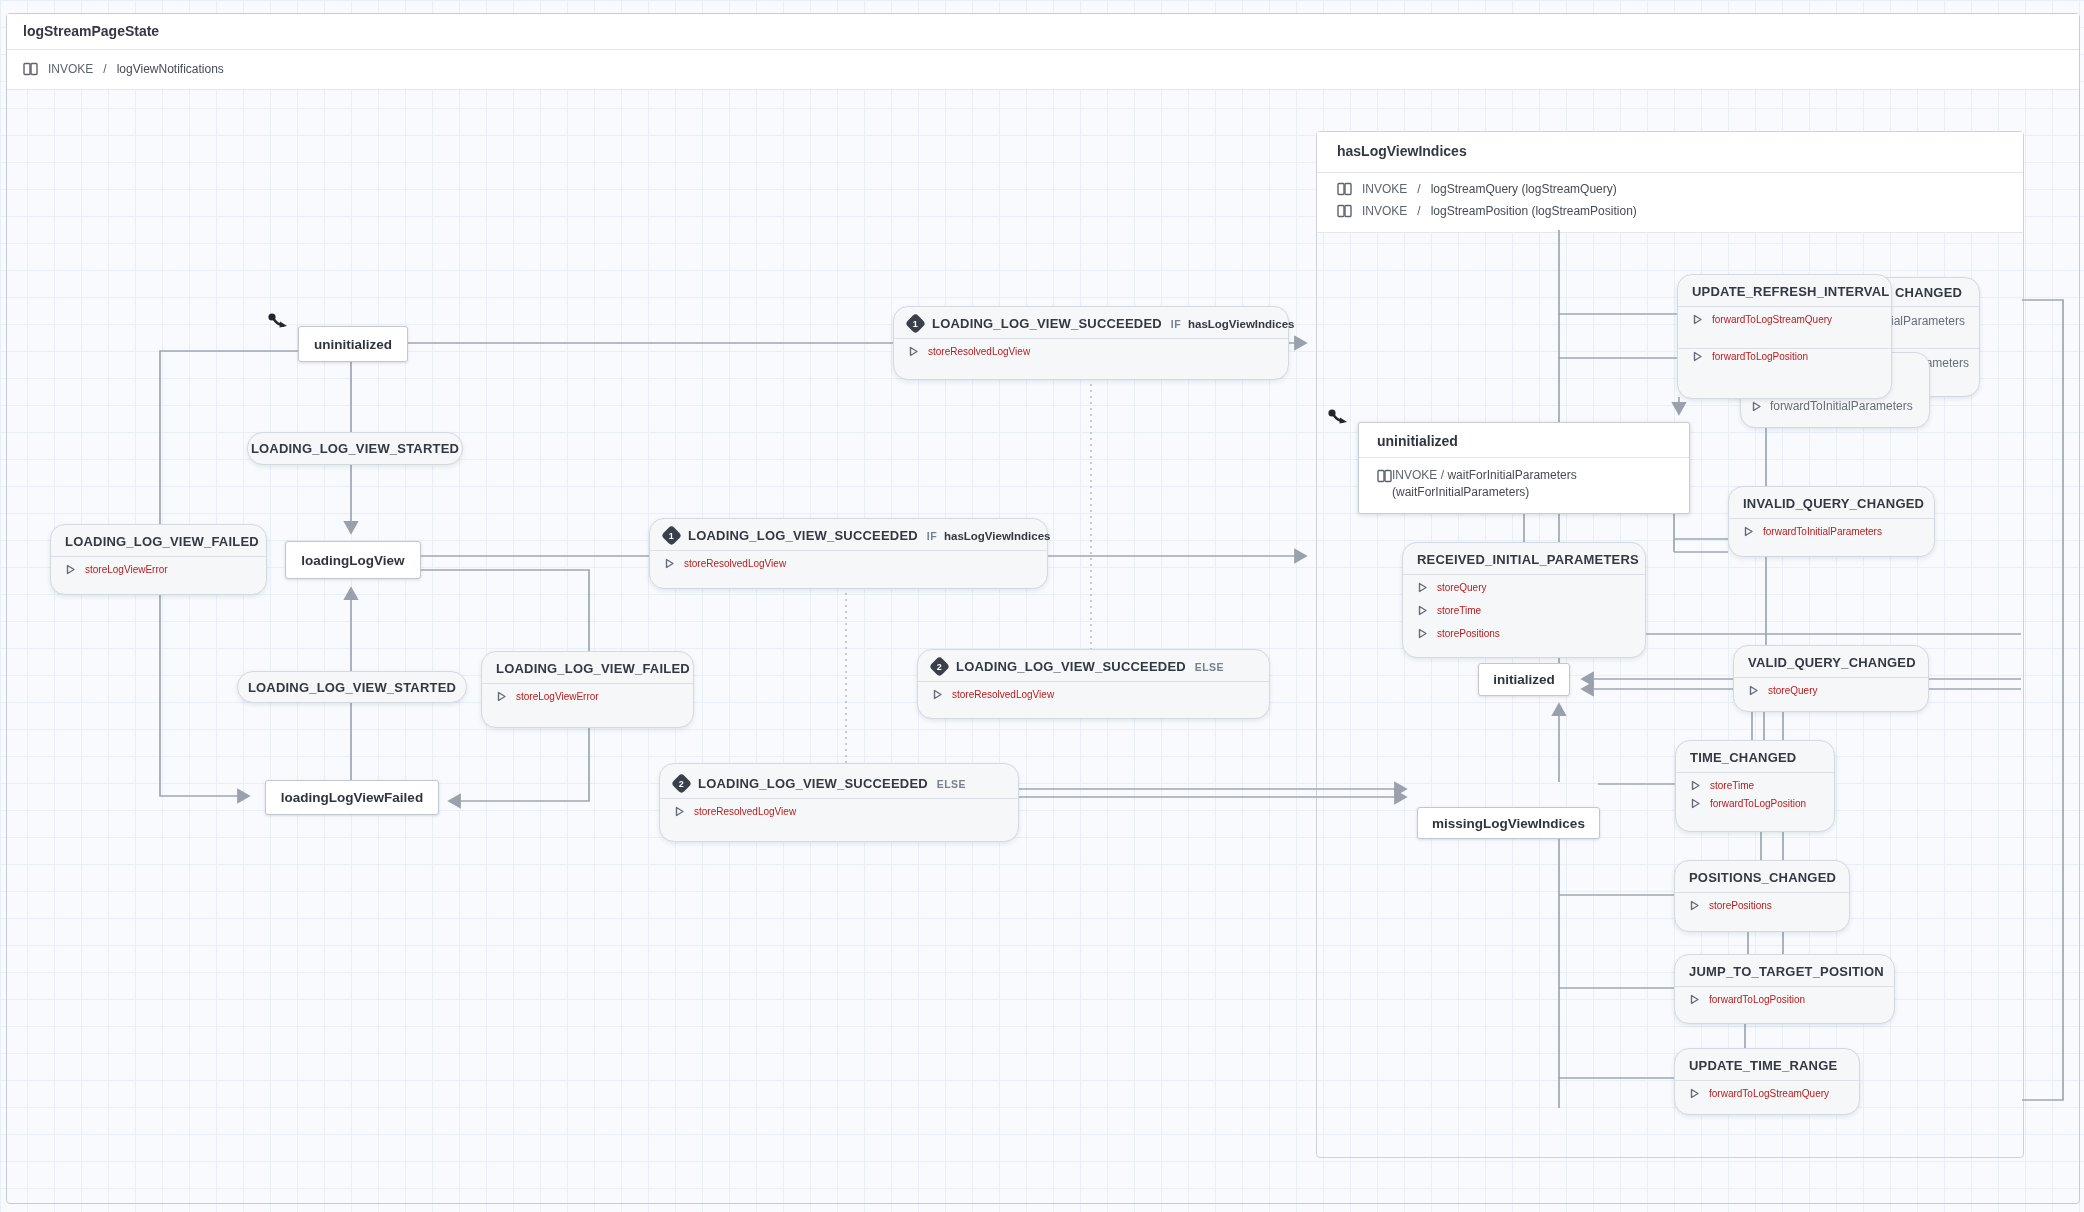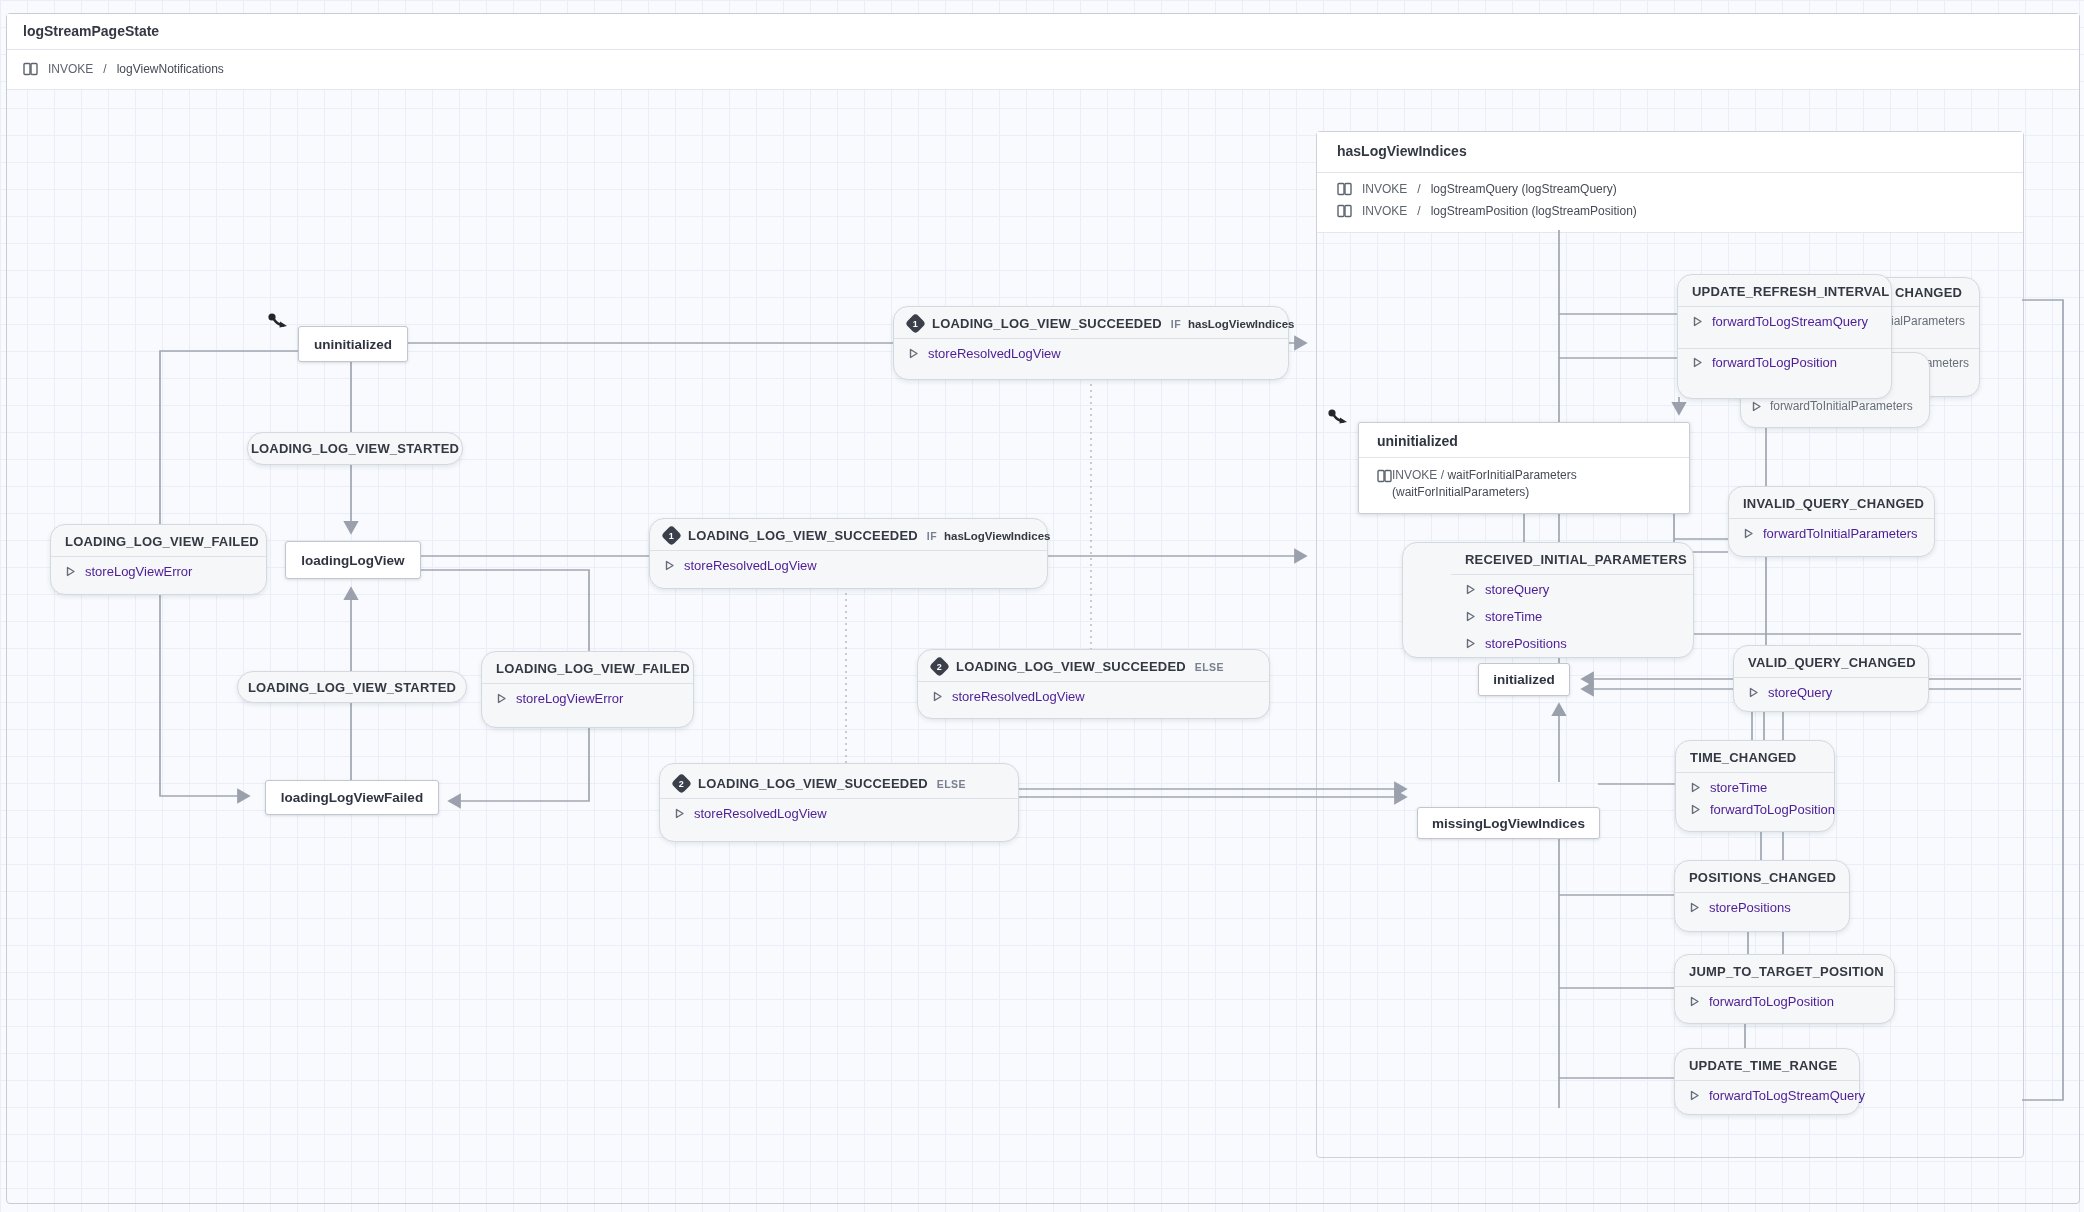--- a/index.html
+++ b/index.html
@@ -18,21 +18,21 @@
   .machine-div{position:absolute;left:0;right:0;height:1px;background:#e1e4ea;}
   .inv-row{position:absolute;display:flex;align-items:center;gap:10px;font-size:12px;color:#5d646e;}
   .inv-name{color:#454b55;}
   .edges{position:absolute;left:0;top:0;z-index:2;}
   .ebox{position:absolute;background:#f6f7f9;border:1px solid #d4d8df;border-radius:15px;
         box-shadow:0 2px 4px rgba(100,110,130,.14);z-index:3;}
   .ebox .hd{display:flex;align-items:center;gap:9px;padding:9px 14px 7px 14px;}
   .ebox .ttl{font-weight:bold;font-size:13px;color:#333842;letter-spacing:.2px;white-space:nowrap;}
   .ebox .dv{height:1px;background:#dde0e6;}
   .row{display:flex;align-items:center;gap:9px;padding:7px 14px 5px 14px;}
-  .row span{font-size:13px;color:#4c1d95;white-space:nowrap;}
+  .row span{font-size:10px;color:#b91c1c;white-space:nowrap;}
   .guard{margin-left:auto;display:flex;gap:7px;align-items:baseline;white-space:nowrap;}
   .guard .kw{color:#788090;font-size:10.5px;font-weight:bold;letter-spacing:.4px;}
   .guard .val{color:#333842;font-size:11.5px;font-weight:bold;}
   .badge{min-width:15px;width:15px;height:15px;background:#3a3f4a;transform:rotate(45deg);
          border-radius:4px;display:flex;align-items:center;justify-content:center;}
   .badge b{transform:rotate(-45deg);color:#fff;font-size:9px;}
   .state{position:absolute;background:#fff;border:1.5px solid #c2c7cf;border-radius:3px;
          box-shadow:0 1px 3px rgba(100,110,130,.22);display:flex;align-items:center;justify-content:center;
          font-weight:bold;font-size:13.5px;color:#2f3440;z-index:3;}
   .bigstate{position:absolute;background:#fff;border:1px solid #c9ced6;border-radius:2px;
@@ -365,21 +365,21 @@
     </span>
     <span>
       <span>INVOKE</span>
       <span>/</span>
       <span class="inv-name">waitForInitialParameters</span><br>
       <span class="inv-name">(waitForInitialParameters)</span>
     </span>
   </div>
 </div>
 
-<div class="ebox" style="left:1402px;top:542px;width:242px;height:114px;padding-left:48px;">
+<div class="ebox" style="left:1402px;top:542px;width:242px;height:114px;">
   <div class="hd">
       <span class="ttl">RECEIVED_INITIAL_PARAMETERS</span>
     </div>
   <div class="dv"></div>
   <div class="row">
     <span class="play">
         <svg width="11" height="11" viewBox="0 0 11 11">
           <path d="M2.5,1.5 L9,5.5 L2.5,9.5 Z" fill="none" stroke="#676e79" stroke-width="1.4" stroke-linejoin="round"></path>
         </svg>
       </span>

